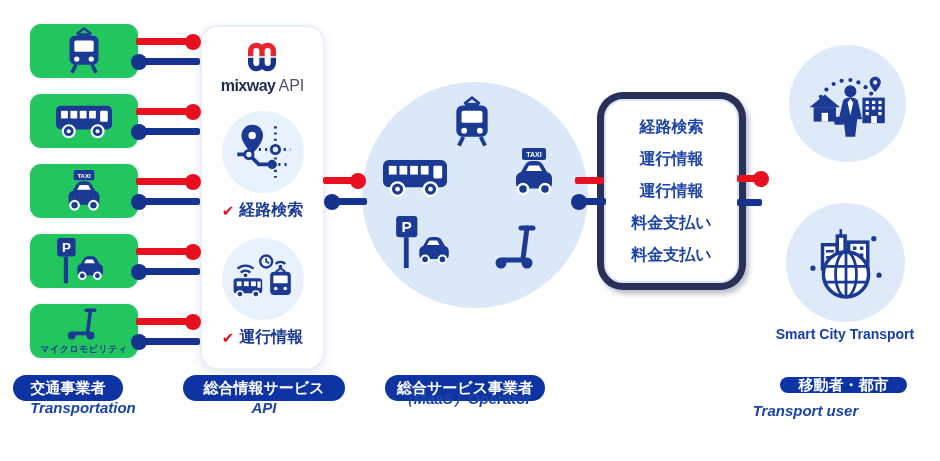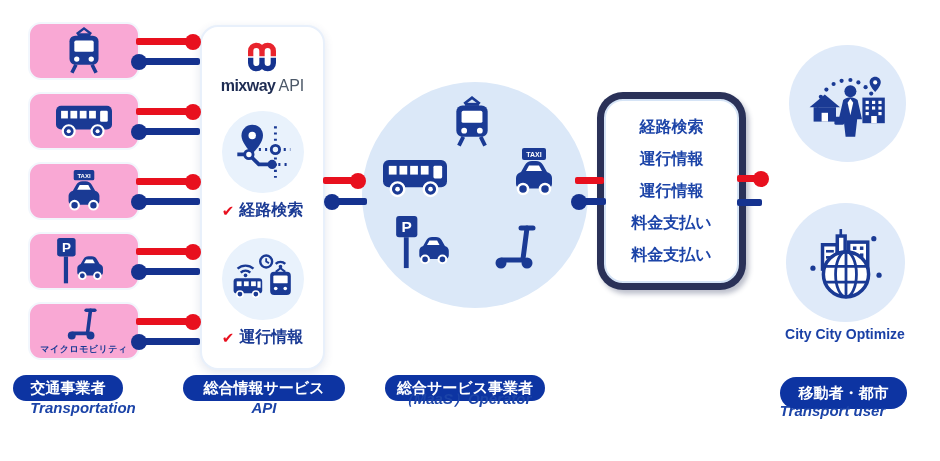--- a/index.html
+++ b/index.html
@@ -3,21 +3,21 @@
 <meta charset="utf-8">
 <style>
   html,body{margin:0;padding:0;background:#fff;}
   #stage{
     position:relative;width:940px;height:461px;background:#fff;overflow:hidden;
     font-family:"Liberation Sans","DejaVu Sans",sans-serif;
   }
   
   .op-box{
     position:absolute;left:28px;width:112px;height:58px;
-    background:#f9a8d4;border:2px solid #f2f7fd;border-radius:13px;
+    background:#22c55e;border:2px solid #f2f7fd;border-radius:13px;
     box-sizing:border-box;display:flex;flex-direction:column;
     align-items:center;justify-content:center;z-index:2;
   }
   .op-box .micro-label{font-size:9px;font-weight:bold;color:#1a3a94;margin-top:1px;letter-spacing:.5px;}
   
   .ln{position:absolute;height:7px;border-radius:2px;z-index:5;}
   .ln.red{background:#e8101e;}
   .ln.blue{background:#15328f;}
   .ln.dot-r::after,.ln.dot-l::before{
     content:"";position:absolute;top:50%;transform:translateY(-50%);
@@ -336,29 +336,29 @@
   <div class="user-circle uc1">
     <svg width="80" height="74">
         <use href="#ic-d2d"></use>
       </svg>
   </div>
   <div class="user-circle uc2">
     <svg width="80" height="80">
         <use href="#ic-city"></use>
       </svg>
   </div>
-  <div class="user-label" style="left:765px;top:326px;width:160px;">City City Optimize</div>
+  <div class="user-label" style="left:765px;top:326px;width:160px;">Smart City Transport</div>
 
   <div class="pill" style="left:13px;top:375px;width:110px;">交通事業者</div>
   <div class="sub" style="left:8px;top:399px;width:150px;">
     <div>Transportation</div>
   </div>
 
   <div class="pill" style="left:183px;top:375px;width:162px;">総合情報サービス</div>
   <div class="sub" style="left:183px;top:399px;width:162px;">API</div>
 
   <div class="pill" style="left:385px;top:375px;width:160px;">総合サービス事業者</div>
   <div class="sub" style="left:360px;top:390px;width:210px;">（MaaS）Operator</div>
 
-  <div class="pill" style="left:780px;top:377px;width:127px;height:32px;">移動者・都市</div>
-  <div class="sub" style="left:744px;top:402px;width:177px;">Transport user</div>
+  <div class="pill" style="left:780px;top:377px;width:127px;height:16px;">移動者・都市</div>
+  <div class="sub" style="left:717px;top:402px;width:177px;">Transport user</div>
 
 </div>
 
 </body></html>

